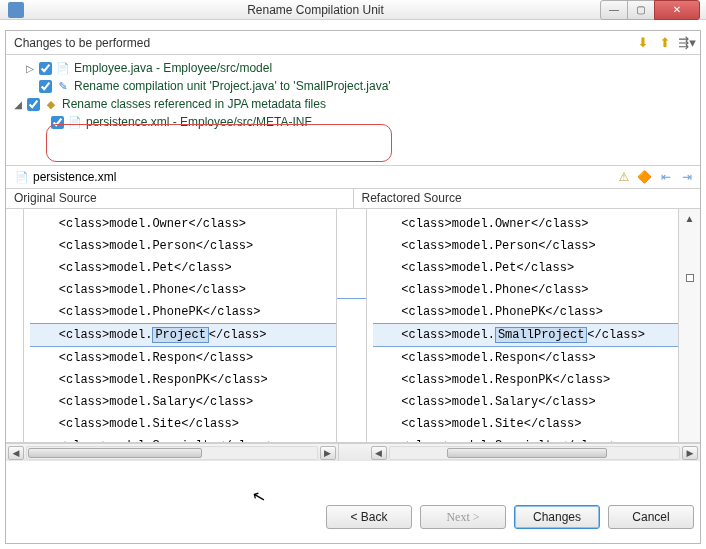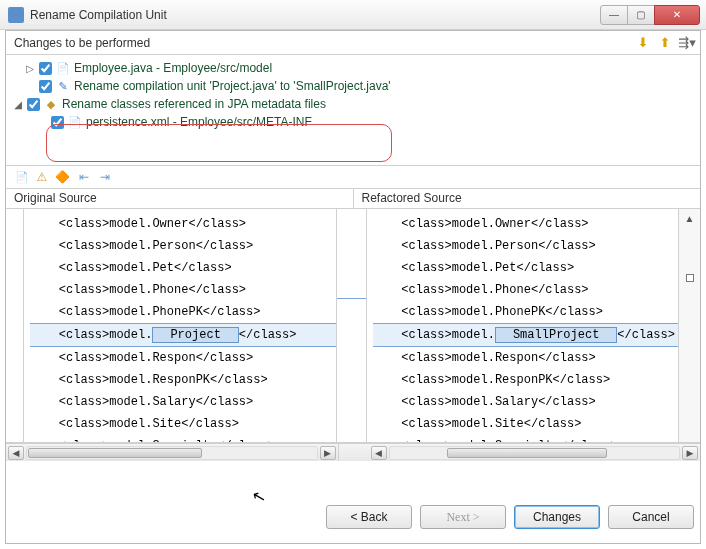--- a/index.html
+++ b/index.html
@@ -1,19 +1,19 @@
 <!DOCTYPE html>
 <html><head>
 <meta charset="utf-8">
 <style>
 * { box-sizing: border-box; margin: 0; padding: 0; }
 body { font-family: "Segoe UI", Tahoma, sans-serif; font-size: 12px; background: #fff; overflow: hidden; width: 706px; height: 549px; }
 
 
-.titlebar { height: 30px; background: linear-gradient(to bottom, #fdfdfd, #eaeaea); border-bottom: 1px solid #d0d0d0; display: flex; align-items: center; padding: 0 0 0 8px; }
+.titlebar { height: 20px; background: linear-gradient(to bottom, #fdfdfd, #eaeaea); border-bottom: 1px solid #d0d0d0; display: flex; align-items: center; padding: 0 0 0 8px; text-align: center; }
 .titlebar .icon { width: 16px; height: 16px; margin-right: 6px; background: #5a8fc9; border-radius: 2px; position: relative; }
 .titlebar .title { flex: 1; color: #333; font-size: 12px; }
 .winbtns { display: flex; height: 20px; margin-right: 6px; }
 .winbtn { width: 28px; height: 20px; border: 1px solid #b0b0b0; background: linear-gradient(to bottom,#f8f8f8,#e0e0e0); margin-left: -1px; display: flex; align-items: center; justify-content: center; font-size: 10px; color: #555; border-radius: 0; }
 .winbtn.first { border-top-left-radius: 3px; border-bottom-left-radius: 3px; }
 .winbtn.close { background: linear-gradient(to bottom,#e57373,#c94b4b); color: #fff; border-color:#a83a3a; border-top-right-radius:3px; border-bottom-right-radius:3px; width: 46px; }
 
 
 .content { position: absolute; top: 30px; left: 5px; right: 5px; bottom: 5px; border: 1px solid #b9b9b9; background: #fff; }
 
@@ -51,21 +51,21 @@
 
 .diff-wrap { display:flex; height: 234px; border-bottom:1px solid #d0d0d0; position:relative; }
 .gutter-l { width:18px; border-right:1px solid #d0d0d0; background:#fff; }
 .pane { flex:1; overflow:hidden; position:relative; font-family: "Consolas","Courier New",monospace; font-size: 12px; line-height: 22px; }
 .pane-content { padding: 4px 0 0 6px; white-space: pre; }
 .pane-l { border-right: 1px solid #d0d0d0; }
 .connector { width: 30px; background:#fff; position:relative; border-right:1px solid #d0d0d0;}
 .gutter-r { width: 22px; border-left:1px solid #d0d0d0; background:#f7f7f7; display:flex;flex-direction:column;align-items:center; padding-top:4px; gap:50px;}
 .gutter-r .mark { width:8px;height:8px;border:1px solid #777;background:#fff;}
 .changed-line { background: #e6f0fb; border-top:1px solid #7aa7d9; border-bottom:1px solid #7aa7d9; }
-.hl-old, .hl-new { background:#c9ddf3; border:1px solid #6694cc; padding:0 17px;}
+.hl-old, .hl-new { background:#c9ddf3; border:1px solid #6694cc; padding:0 2px;}
 .conn-line { position:absolute; top:82px; left:0; right:0; height:16px; }
 .conn-line:before { content:""; position:absolute; top:7px; left:0; right:0; border-top:1px solid #7aa7d9; }
 
 
 .hscroll { height: 18px; background: linear-gradient(#f4f4f4,#e8e8e8); border-top:1px solid #d0d0d0; display:flex; }
 .hscroll .pane-scroll { flex:1; display:flex; align-items:center; padding:0 2px;}
 .hscroll .pane-scroll:first-child { border-right:1px solid #d0d0d0; margin-right:30px; }
 .sc-btn { width:16px;height:14px;background:linear-gradient(#fafafa,#ddd);border:1px solid #b8b8b8;border-radius:2px;display:flex;align-items:center;justify-content:center;font-size:9px;color:#555;}
 .sc-track { flex:1; height:14px; margin:0 2px; background:#efefef; border:1px solid #dcdcdc; border-radius:2px; position:relative;}
 .sc-thumb { position:absolute; top:1px; bottom:1px; background:linear-gradient(#eee,#ccc); border:1px solid #aaa; border-radius:2px;}
@@ -130,20 +130,21 @@
       <input type="checkbox" class="chk" checked="" style="">
       <span class="ticon xmlico">📄</span>
       <span class="node-label">persistence.xml - Employee/src/META-INF</span>
     </div>
   </div>
 
   <div class="hilite"></div>
 
   <div class="filebar">
     <span class="ticon xmlico">📄</span>
+    <span class="fname">persistence.xml</span>
     <div class="acts">
       <span class="act" style="color:#c79a2e">⚠</span>
       <span class="act" style="color:#c79a2e">🔶</span>
       <span class="act" style="color:#6aa0d8">⇤</span>
       <span class="act" style="color:#6aa0d8">⇥</span>
     </div>
   </div>
 
   <div class="colhdr">
     <div>Original Source</div>

